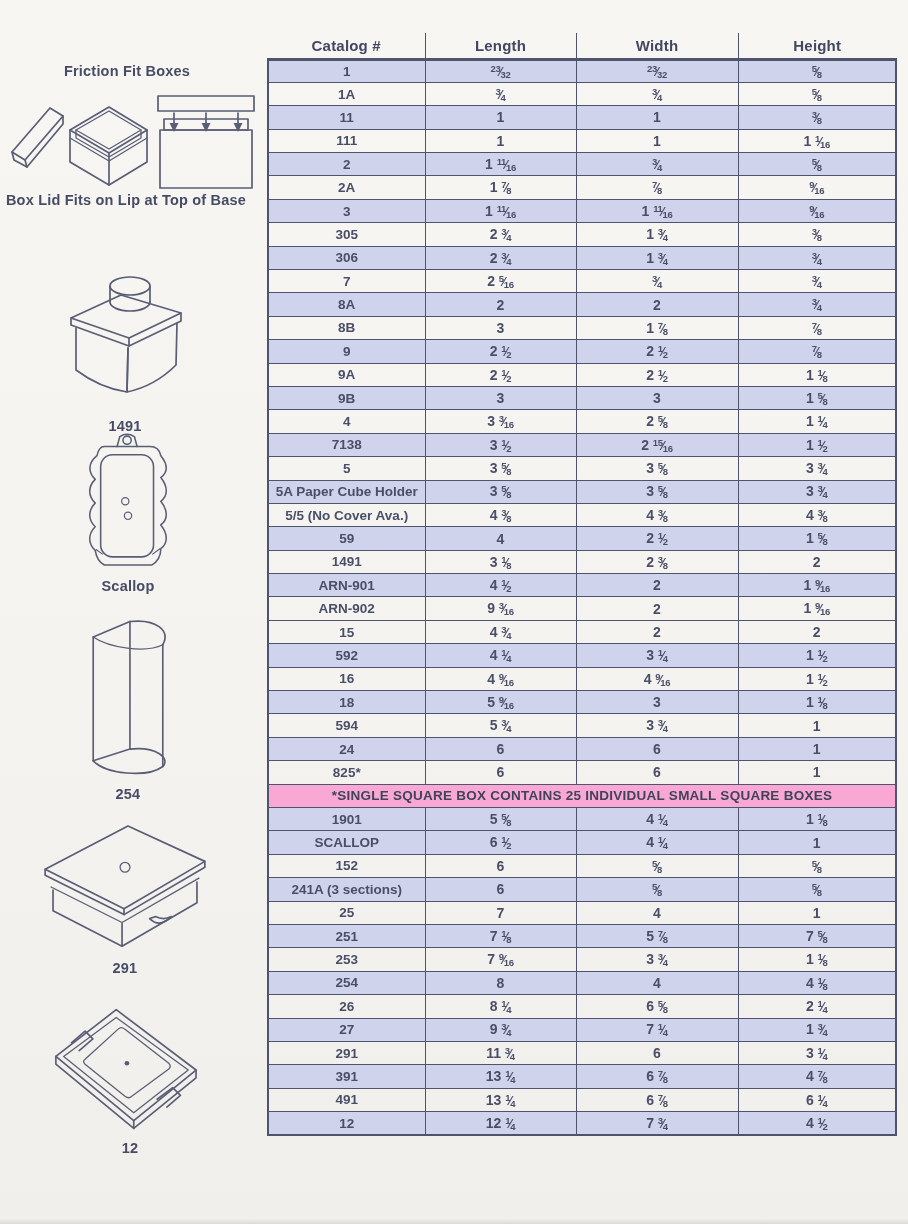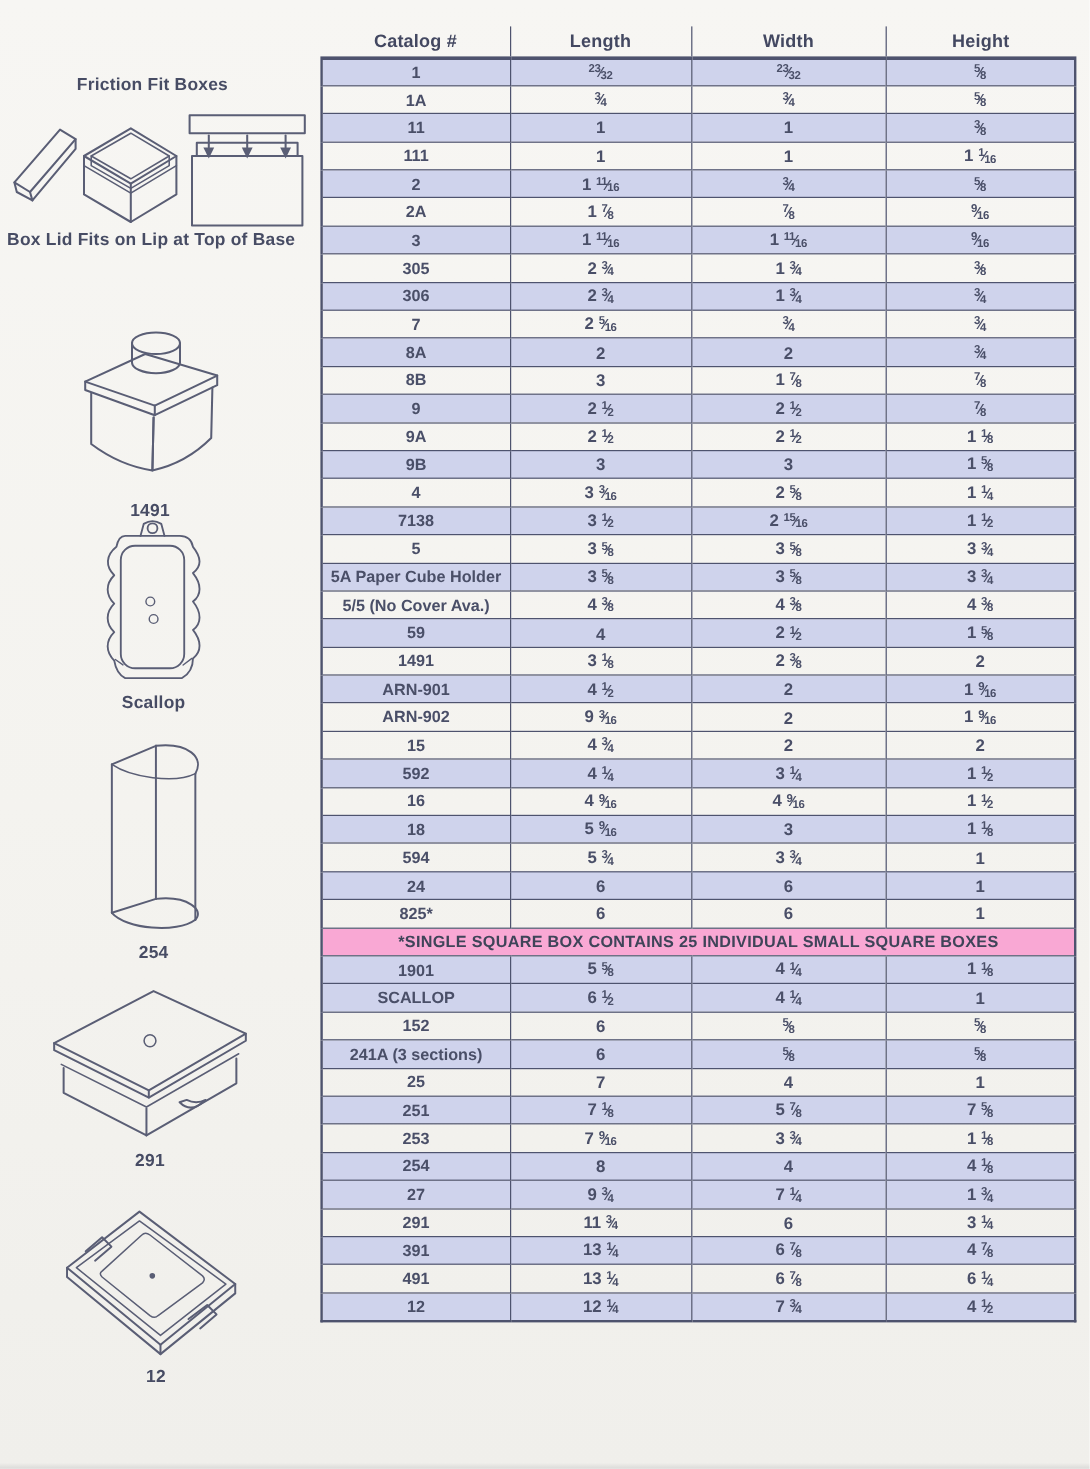--- a/index.html
+++ b/index.html
@@ -16,21 +16,21 @@
   .side-label {
     position:absolute; text-align:center;
     font-weight:700; font-size:14.5px; color:#474c64; letter-spacing:.2px;
   }
   .fig { position:absolute; }
   .fig svg { display:block; }
   .ln { fill:none; stroke:#5a5e75; stroke-width:1.7; stroke-linejoin:round; stroke-linecap:round; }
   .lnthin { fill:none; stroke:#5a5e75; stroke-width:1.3; stroke-linejoin:round; stroke-linecap:round; }
   .solid { fill:#5a5e75; stroke:none; }
   
-  #tbl-wrap { position:absolute; left:267px; top:22px; width:628px; }
+  #tbl-wrap { position:absolute; left:267px; top:33px; width:628px; }
   table { border-collapse:collapse; width:628px; table-layout:fixed; }
   th {
     font-size:15px; font-weight:700; color:#434861;
     height:26px; text-align:center; vertical-align:middle; letter-spacing:.2px;
   }
   thead th { border-bottom:3px solid #4e536e; }
   thead th + th { border-left:1.7px solid #4e536e; }
   tbody tr { height:23.4px; }
   tbody td {
     font-size:14px; font-weight:700; color:#4a4f68;
@@ -407,20 +407,26 @@
             <td>7 <span class="fr"><sup>9</sup><span class="sl">⁄</span><sub>16</sub></span></td>
             <td>3 <span class="fr"><sup>3</sup><span class="sl">⁄</span><sub>4</sub></span></td>
             <td>1 <span class="fr"><sup>1</sup><span class="sl">⁄</span><sub>8</sub></span></td>
           </tr>
           <tr class="shaded">
             <td class="cat">254</td>
             <td>8</td>
             <td>4</td>
             <td>4 <span class="fr"><sup>1</sup><span class="sl">⁄</span><sub>8</sub></span></td>
           </tr>
+          <tr>
+            <td class="cat">26</td>
+            <td>8 <span class="fr"><sup>1</sup><span class="sl">⁄</span><sub>4</sub></span></td>
+            <td>6 <span class="fr"><sup>5</sup><span class="sl">⁄</span><sub>8</sub></span></td>
+            <td>2 <span class="fr"><sup>1</sup><span class="sl">⁄</span><sub>4</sub></span></td>
+          </tr>
           <tr class="shaded">
             <td class="cat">27</td>
             <td>9 <span class="fr"><sup>3</sup><span class="sl">⁄</span><sub>4</sub></span></td>
             <td>7 <span class="fr"><sup>1</sup><span class="sl">⁄</span><sub>4</sub></span></td>
             <td>1 <span class="fr"><sup>3</sup><span class="sl">⁄</span><sub>4</sub></span></td>
           </tr>
           <tr>
             <td class="cat">291</td>
             <td>11 <span class="fr"><sup>3</sup><span class="sl">⁄</span><sub>4</sub></span></td>
             <td>6</td>

